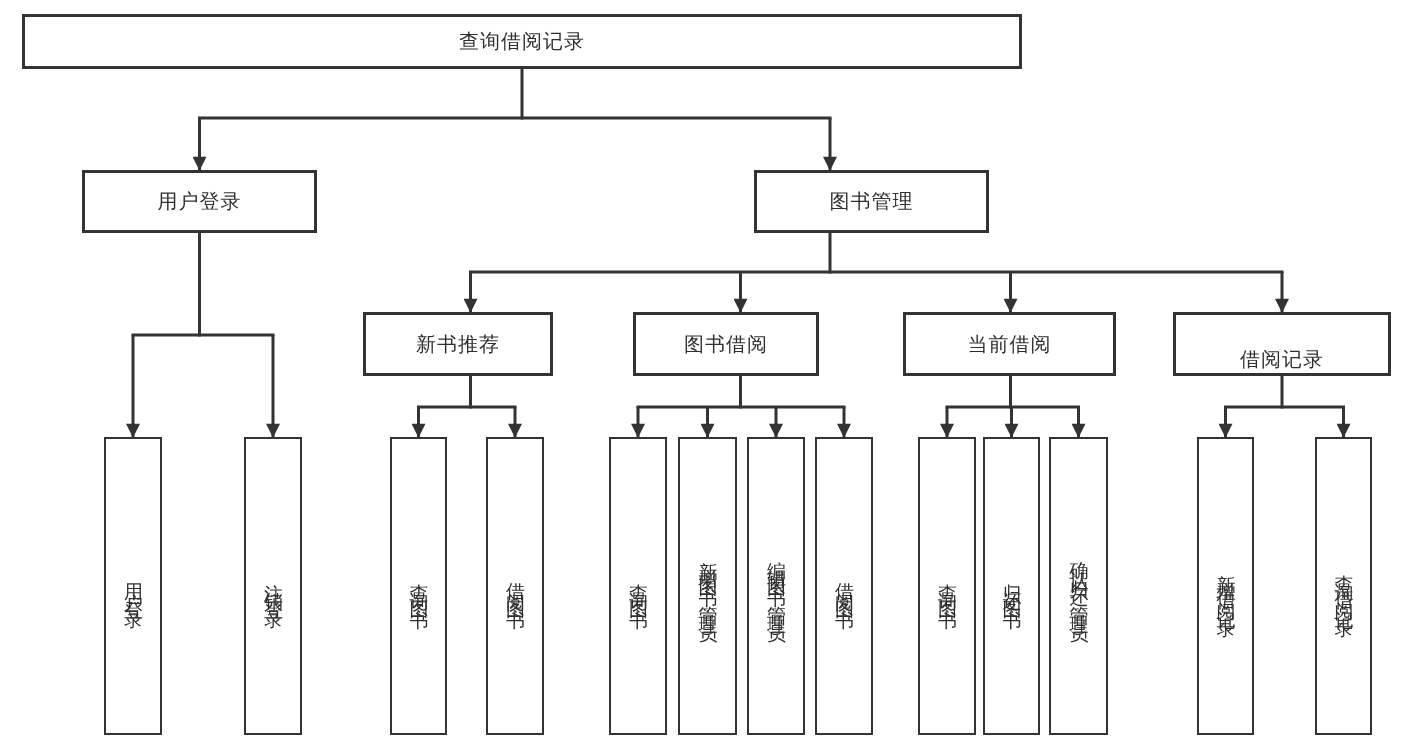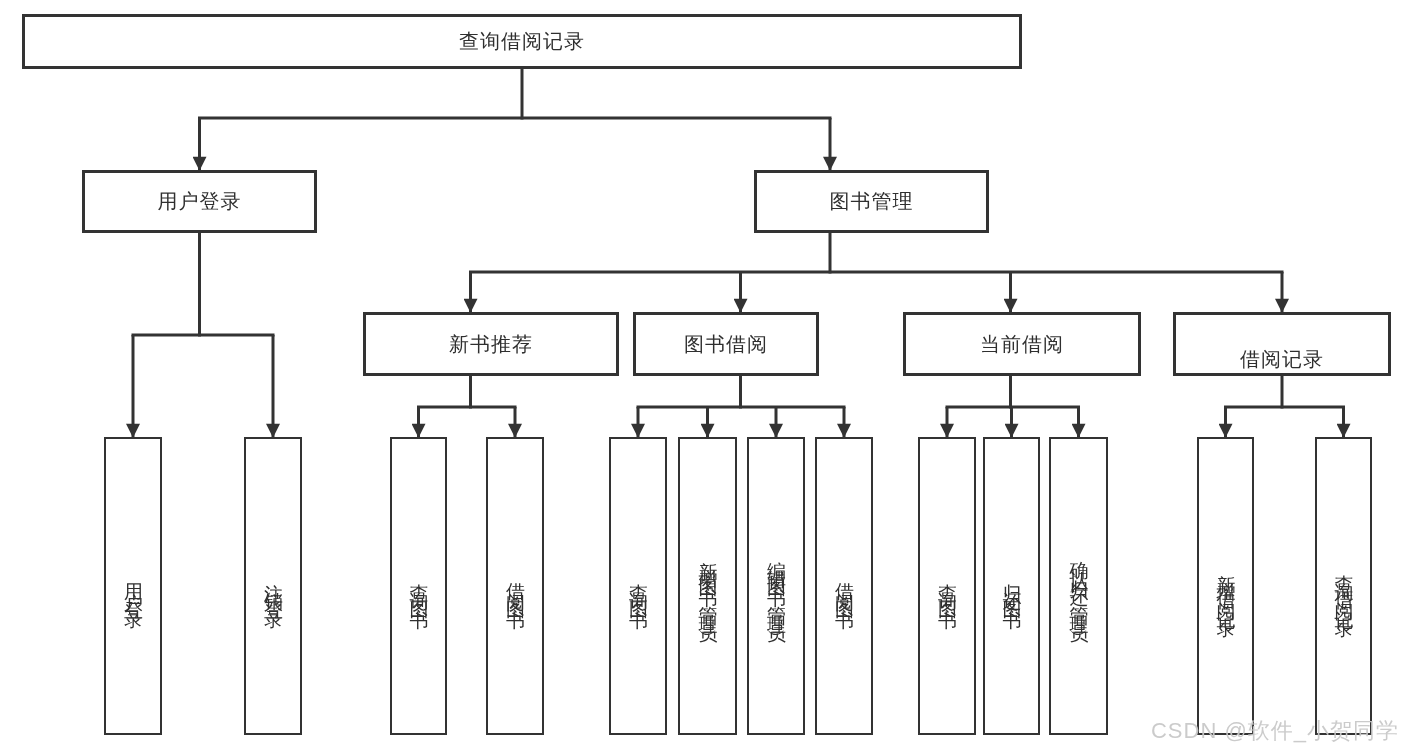--- a/index.html
+++ b/index.html
@@ -107,27 +107,27 @@
     <span>查询借阅记录</span>
   </div>
 
   <div class="box h" style="left:82px; top:170px; width:235px; height:63px;">
     <span>用户登录</span>
   </div>
   <div class="box h" style="left:754px; top:170px; width:235px; height:63px;">
     <span>图书管理</span>
   </div>
 
-  <div class="box h" style="left:363px; top:312px; width:256px; height:64px;">
+  <div class="box h" style="left:363px; top:312px; width:190px; height:64px;">
     <span>新书推荐</span>
   </div>
   <div class="box h" style="left:633px; top:312px; width:186px; height:64px;">
     <span>图书借阅</span>
   </div>
-  <div class="box h" style="left:903px; top:312px; width:238px; height:64px;">
+  <div class="box h" style="left:903px; top:312px; width:213px; height:64px;">
     <span>当前借阅</span>
   </div>
   <div class="box h" style="left:1173px; top:312px; width:218px; height:64px;align-items:flex-end;">
     <span>借阅记录</span>
   </div>
 
   <div class="box v" style="left:104px; top:437px; width:58px; height:298px;">
     <span class="vtext">用户登录</span>
   </div>
   <div class="box v" style="left:244px; top:437px; width:58px; height:298px;">
@@ -164,15 +164,14 @@
     <span class="vtext">确认归还（管理员）</span>
   </div>
 
   <div class="box v" style="left:1197px; top:437px; width:57px; height:298px;">
     <span class="vtext">新增借阅记录</span>
   </div>
   <div class="box v" style="left:1315px; top:437px; width:57px; height:298px;">
     <span class="vtext">查询借阅记录</span>
   </div>
 
-  <div class="watermark">CSDN @软件_小贺同学</div>
 
 </div>
 
 </body></html>

